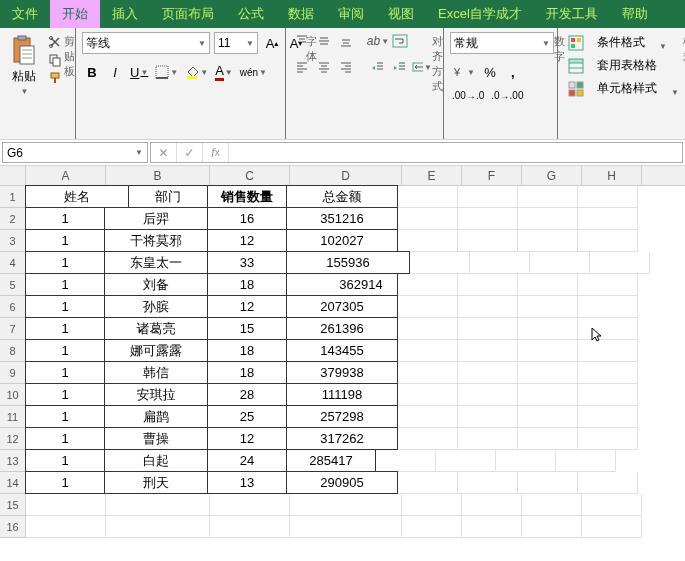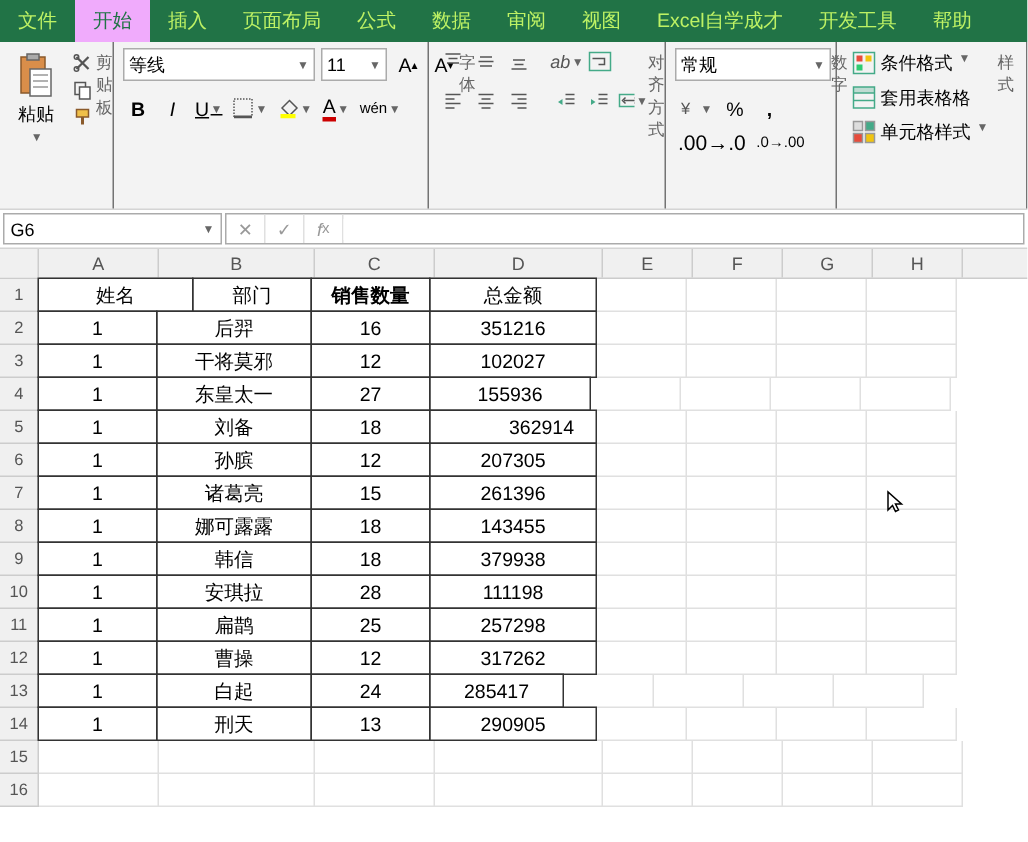--- a/index.html
+++ b/index.html
@@ -15,21 +15,21 @@
 .paste-icon{width:32px;height:32px}
 .smallbtns{display:flex;flex-direction:column;gap:2px;padding-top:2px}
 .sbtn{width:18px;height:16px;cursor:pointer;display:flex;align-items:center;justify-content:center}
 .fontrow{display:flex;gap:4px;align-items:center;margin-bottom:4px}
 .fontsel{border:1px solid #ababab;background:#fff;font-size:12px;height:22px;padding:0 3px;display:flex;align-items:center;justify-content:space-between;cursor:pointer}
 .btngrid{display:flex;gap:3px;flex-wrap:wrap;align-items:center}
 .ibtn{min-width:20px;height:20px;display:flex;align-items:center;justify-content:center;cursor:pointer;font-size:13px;padding:0 2px}
 .dd{font-size:8px;color:#666;margin-left:1px}
 .alignrow{display:flex;gap:2px;margin-bottom:4px}
 .abox{width:20px;height:18px;cursor:pointer;display:flex;align-items:center;justify-content:center}
-.stylebtn{display:flex;align-items:flex-start;gap:3px;padding:2px 4px;cursor:pointer;font-size:12px;white-space:nowrap}
+.stylebtn{display:flex;align-items:flex-end;gap:13px;padding:2px 4px;cursor:pointer;font-size:12px;white-space:nowrap}
 .namebar{height:26px;display:flex;border-bottom:1px solid #d4d4d4;background:#fff}
 .namebox{width:146px;border:1px solid #ababab;margin:2px;display:flex;align-items:center;padding:0 4px;font-size:12px;justify-content:space-between}
 .fxarea{flex:1;display:flex;align-items:center;border:1px solid #ababab;margin:2px 2px 2px 0}
 .fxbtn{width:26px;height:100%;display:flex;align-items:center;justify-content:center;color:#999;border-right:1px solid #e0e0e0;cursor:pointer}
 .grid{position:relative}
 .colheads{display:flex;height:20px;background:#f0f0f0;border-bottom:1px solid #ccc}
 .corner{width:26px;border-right:1px solid #ccc;background:#f0f0f0}
 .ch{border-right:1px solid #ccc;display:flex;align-items:center;justify-content:center;font-size:12px;color:#555;cursor:pointer}
 .rows{}
 .row{display:flex;height:22px}
@@ -242,21 +242,21 @@
             <svg width="14" height="14">
               <text x="2" y="11" font-size="11" fill="#555">¥</text>
             </svg>
             <span class="dd">▼</span>
           </div>
         <div class="ibtn">%</div>
         <div class="ibtn">
             <b>,</b>
           </div>
         <div class="ibtn">
-            <span style="font-size:14px">.00→.0</span>
+            <span style="font-size:10px">.00→.0</span>
           </div>
         <div class="ibtn">
             <span style="font-size:10px">.0→.00</span>
           </div>
       </div>
     </div>
     <div class="rlabel">数字</div>
   </div>
 
   <div class="rgroup" style="flex:1">
@@ -356,22 +356,22 @@
         <div class="cell b c" style="width: 112px;">102027</div>
         <div class="cell" style="width: 60px;"></div>
         <div class="cell" style="width: 60px;"></div>
         <div class="cell" style="width: 60px;"></div>
         <div class="cell" style="width: 60px;"></div>
       </div>
       <div class="row">
         <div class="rh">4</div>
         <div class="cell b c" style="width: 80px;">1</div>
         <div class="cell b c" style="width: 104px;">东皇太一</div>
-        <div class="cell b c" style="width: 80px;">27</div>
-        <div class="cell b c" style="width: 108px;">155936</div>
+        <div class="cell b c" style="width: 80px;">33</div>
+        <div class="cell b c" style="width: 124px;">155936</div>
         <div class="cell" style="width: 60px;"></div>
         <div class="cell" style="width: 60px;"></div>
         <div class="cell" style="width: 60px;"></div>
         <div class="cell" style="width: 60px;"></div>
       </div>
       <div class="row">
         <div class="rh">5</div>
         <div class="cell b c" style="width: 80px;">1</div>
         <div class="cell b c" style="width: 104px;">刘备</div>
         <div class="cell b c" style="width: 80px;">18</div>

